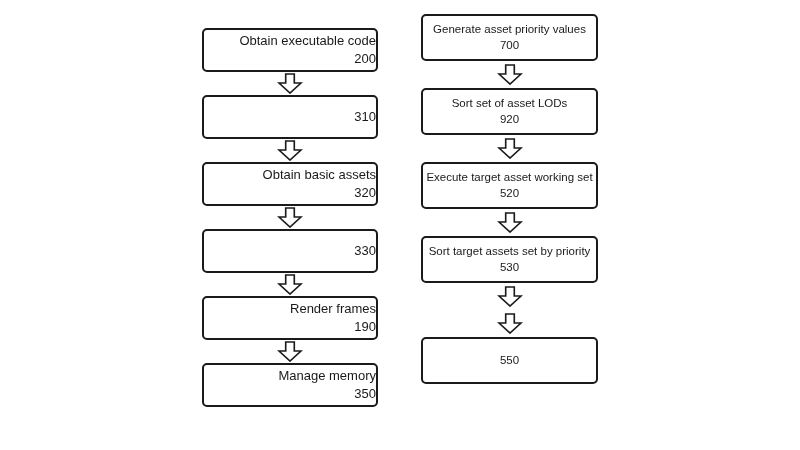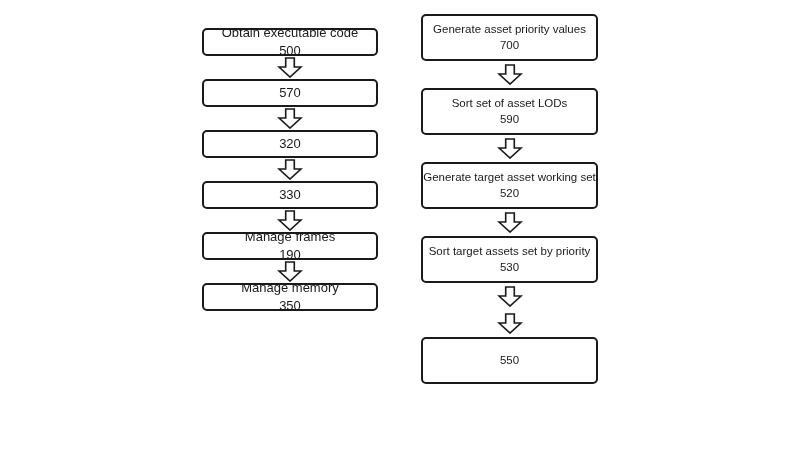--- a/index.html
+++ b/index.html
@@ -24,21 +24,21 @@
   .step-box {
     border: 2.5px solid var(--ink);
     border-radius: 5px;
     background: var(--bg);
     display: flex;
     flex-direction: column;
     align-items: center;
     justify-content: center;
     text-align: center;
   }
-  #col-left  .step-box { height: 28px; }
+  #col-left  .step-box { height: 44px; align-items: flex-end; }
   #col-right .step-box { height: 47px; }
   .step-label, .step-number {
     line-height: 1.35;
     white-space: nowrap;
     color: var(--ink);
   }
   #col-left  .step-label, #col-left  .step-number { font-size: 13px; }
   #col-right .step-label, #col-right .step-number { font-size: 11.5px; }
   .arrow-cell {
     display: flex;
@@ -54,61 +54,62 @@
     stroke-linejoin: miter;
   }
 </style>
 </head>
 <body>
 
 <div class="canvas">
   <div class="column" id="col-left">
   <div class="step-box">
     <div class="step-label">Obtain executable code</div>
-    <div class="step-number">500</div>
+    <div class="step-number">200</div>
   </div>
 
   <div class="arrow-cell">
     <svg width="26" height="21" viewBox="0 0 26 22" aria-hidden="true">
       <polygon points="8.5,1 17.5,1 17.5,10.5 24.5,10.5 13,21 1.5,10.5 8.5,10.5"></polygon>
     </svg>
   </div>
 
   <div class="step-box">
-    <div class="step-number">570</div>
+    <div class="step-number">310</div>
   </div>
 
   <div class="arrow-cell">
     <svg width="26" height="21" viewBox="0 0 26 22" aria-hidden="true">
       <polygon points="8.5,1 17.5,1 17.5,10.5 24.5,10.5 13,21 1.5,10.5 8.5,10.5"></polygon>
     </svg>
   </div>
 
   <div class="step-box">
+    <div class="step-label">Obtain basic assets</div>
     <div class="step-number">320</div>
   </div>
 
   <div class="arrow-cell">
     <svg width="26" height="21" viewBox="0 0 26 22" aria-hidden="true">
       <polygon points="8.5,1 17.5,1 17.5,10.5 24.5,10.5 13,21 1.5,10.5 8.5,10.5"></polygon>
     </svg>
   </div>
 
   <div class="step-box">
     <div class="step-number">330</div>
   </div>
 
   <div class="arrow-cell">
     <svg width="26" height="21" viewBox="0 0 26 22" aria-hidden="true">
       <polygon points="8.5,1 17.5,1 17.5,10.5 24.5,10.5 13,21 1.5,10.5 8.5,10.5"></polygon>
     </svg>
   </div>
 
   <div class="step-box">
-    <div class="step-label">Manage frames</div>
+    <div class="step-label">Render frames</div>
     <div class="step-number">190</div>
   </div>
 
   <div class="arrow-cell">
     <svg width="26" height="21" viewBox="0 0 26 22" aria-hidden="true">
       <polygon points="8.5,1 17.5,1 17.5,10.5 24.5,10.5 13,21 1.5,10.5 8.5,10.5"></polygon>
     </svg>
   </div>
 
   <div class="step-box">
@@ -123,31 +124,31 @@
   </div>
 
   <div class="arrow-cell">
     <svg width="26" height="21" viewBox="0 0 26 22" aria-hidden="true">
       <polygon points="8.5,1 17.5,1 17.5,10.5 24.5,10.5 13,21 1.5,10.5 8.5,10.5"></polygon>
     </svg>
   </div>
 
   <div class="step-box">
     <div class="step-label">Sort set of asset LODs</div>
-    <div class="step-number">590</div>
+    <div class="step-number">920</div>
   </div>
 
   <div class="arrow-cell">
     <svg width="26" height="21" viewBox="0 0 26 22" aria-hidden="true">
       <polygon points="8.5,1 17.5,1 17.5,10.5 24.5,10.5 13,21 1.5,10.5 8.5,10.5"></polygon>
     </svg>
   </div>
 
   <div class="step-box">
-    <div class="step-label">Generate target asset working set</div>
+    <div class="step-label">Execute target asset working set</div>
     <div class="step-number">520</div>
   </div>
 
   <div class="arrow-cell">
     <svg width="26" height="21" viewBox="0 0 26 22" aria-hidden="true">
       <polygon points="8.5,1 17.5,1 17.5,10.5 24.5,10.5 13,21 1.5,10.5 8.5,10.5"></polygon>
     </svg>
   </div>
 
   <div class="step-box">

